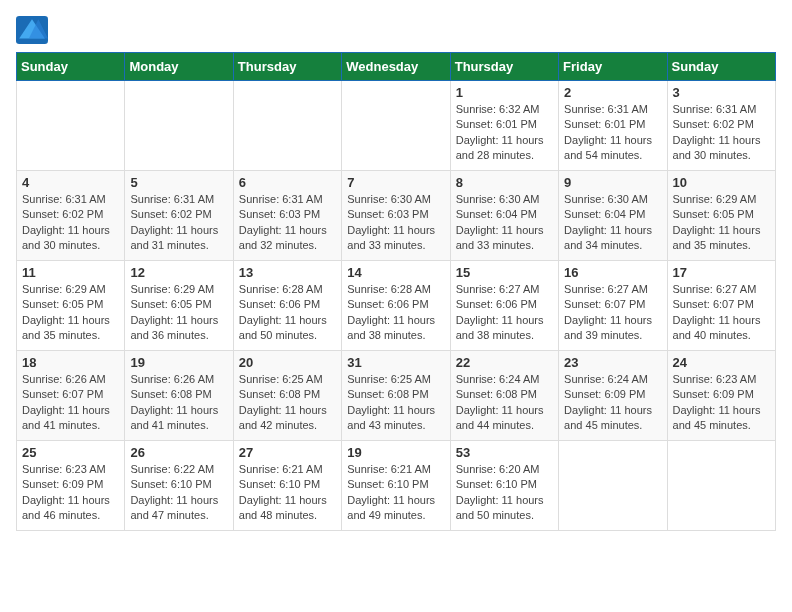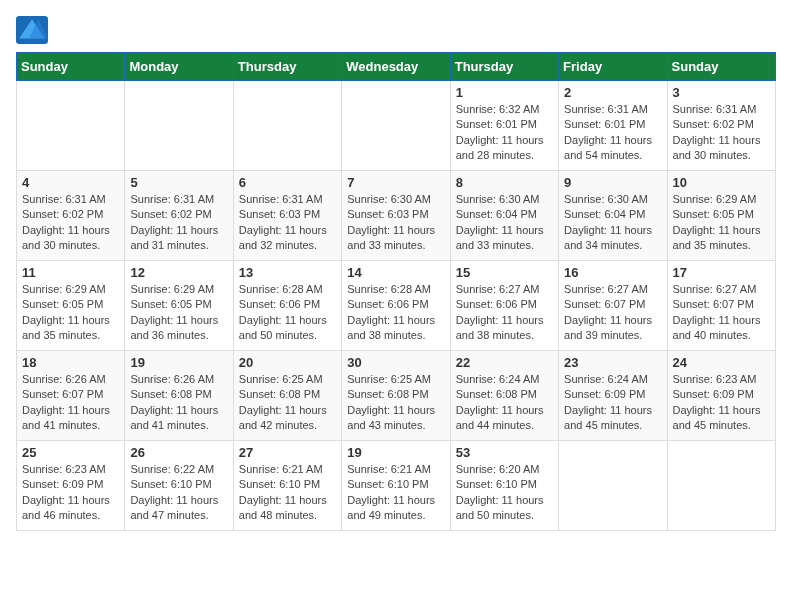--- a/index.html
+++ b/index.html
@@ -209,21 +209,21 @@
         </td>
         <td>
           <span class="day-number">19</span>
           <div class="day-info"><span>Sunrise: 6:26 AM</span><br><span>Sunset: 6:08 PM</span><br><span>Daylight: 11 hours and 41 minutes.</span></div>
         </td>
         <td>
           <span class="day-number">20</span>
           <div class="day-info"><span>Sunrise: 6:25 AM</span><br><span>Sunset: 6:08 PM</span><br><span>Daylight: 11 hours and 42 minutes.</span></div>
         </td>
         <td>
-          <span class="day-number">30</span>
+          <span class="day-number">31</span>
           <div class="day-info"><span>Sunrise: 6:25 AM</span><br><span>Sunset: 6:08 PM</span><br><span>Daylight: 11 hours and 43 minutes.</span></div>
         </td>
         <td>
           <span class="day-number">22</span>
           <div class="day-info"><span>Sunrise: 6:24 AM</span><br><span>Sunset: 6:08 PM</span><br><span>Daylight: 11 hours and 44 minutes.</span></div>
         </td>
         <td>
           <span class="day-number">23</span>
           <div class="day-info"><span>Sunrise: 6:24 AM</span><br><span>Sunset: 6:09 PM</span><br><span>Daylight: 11 hours and 45 minutes.</span></div>
         </td>

